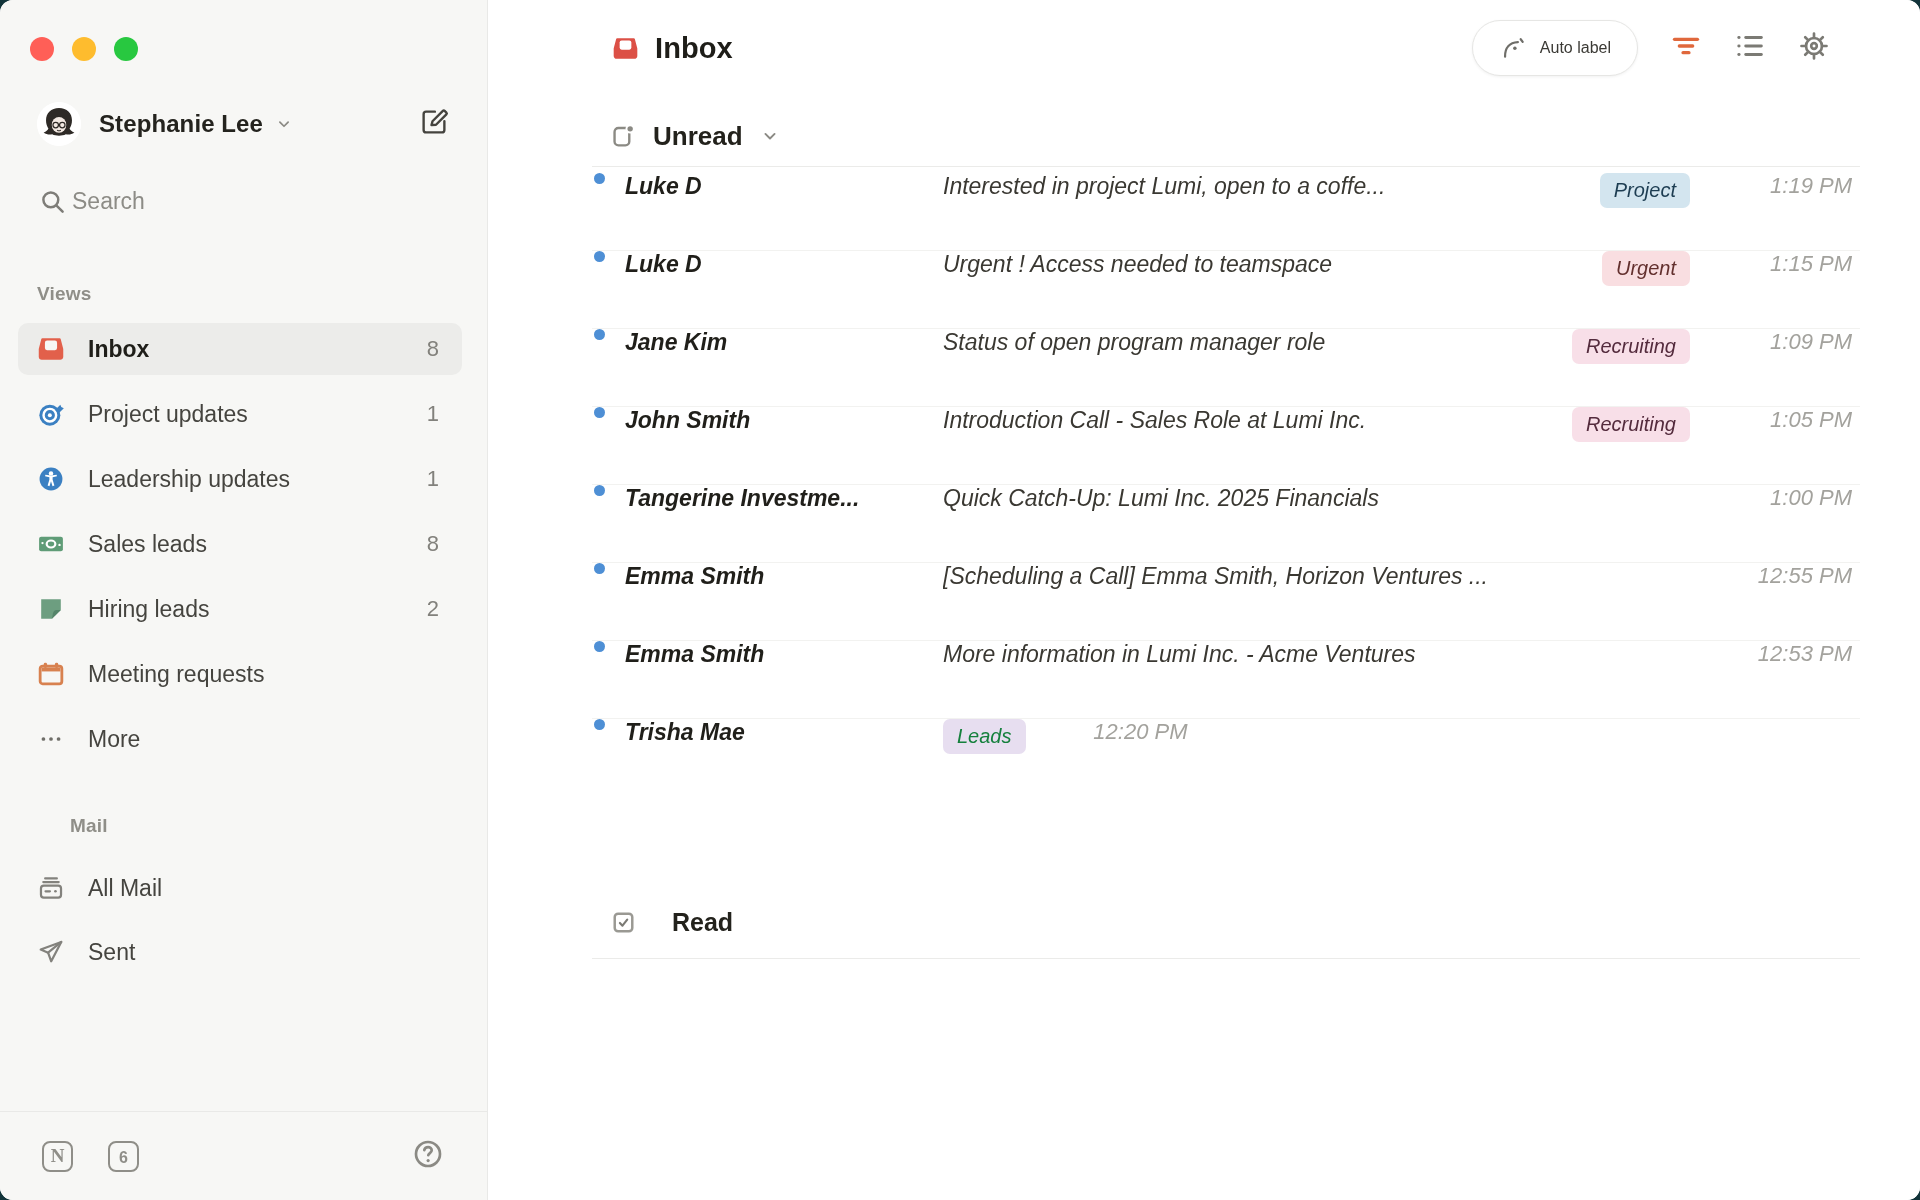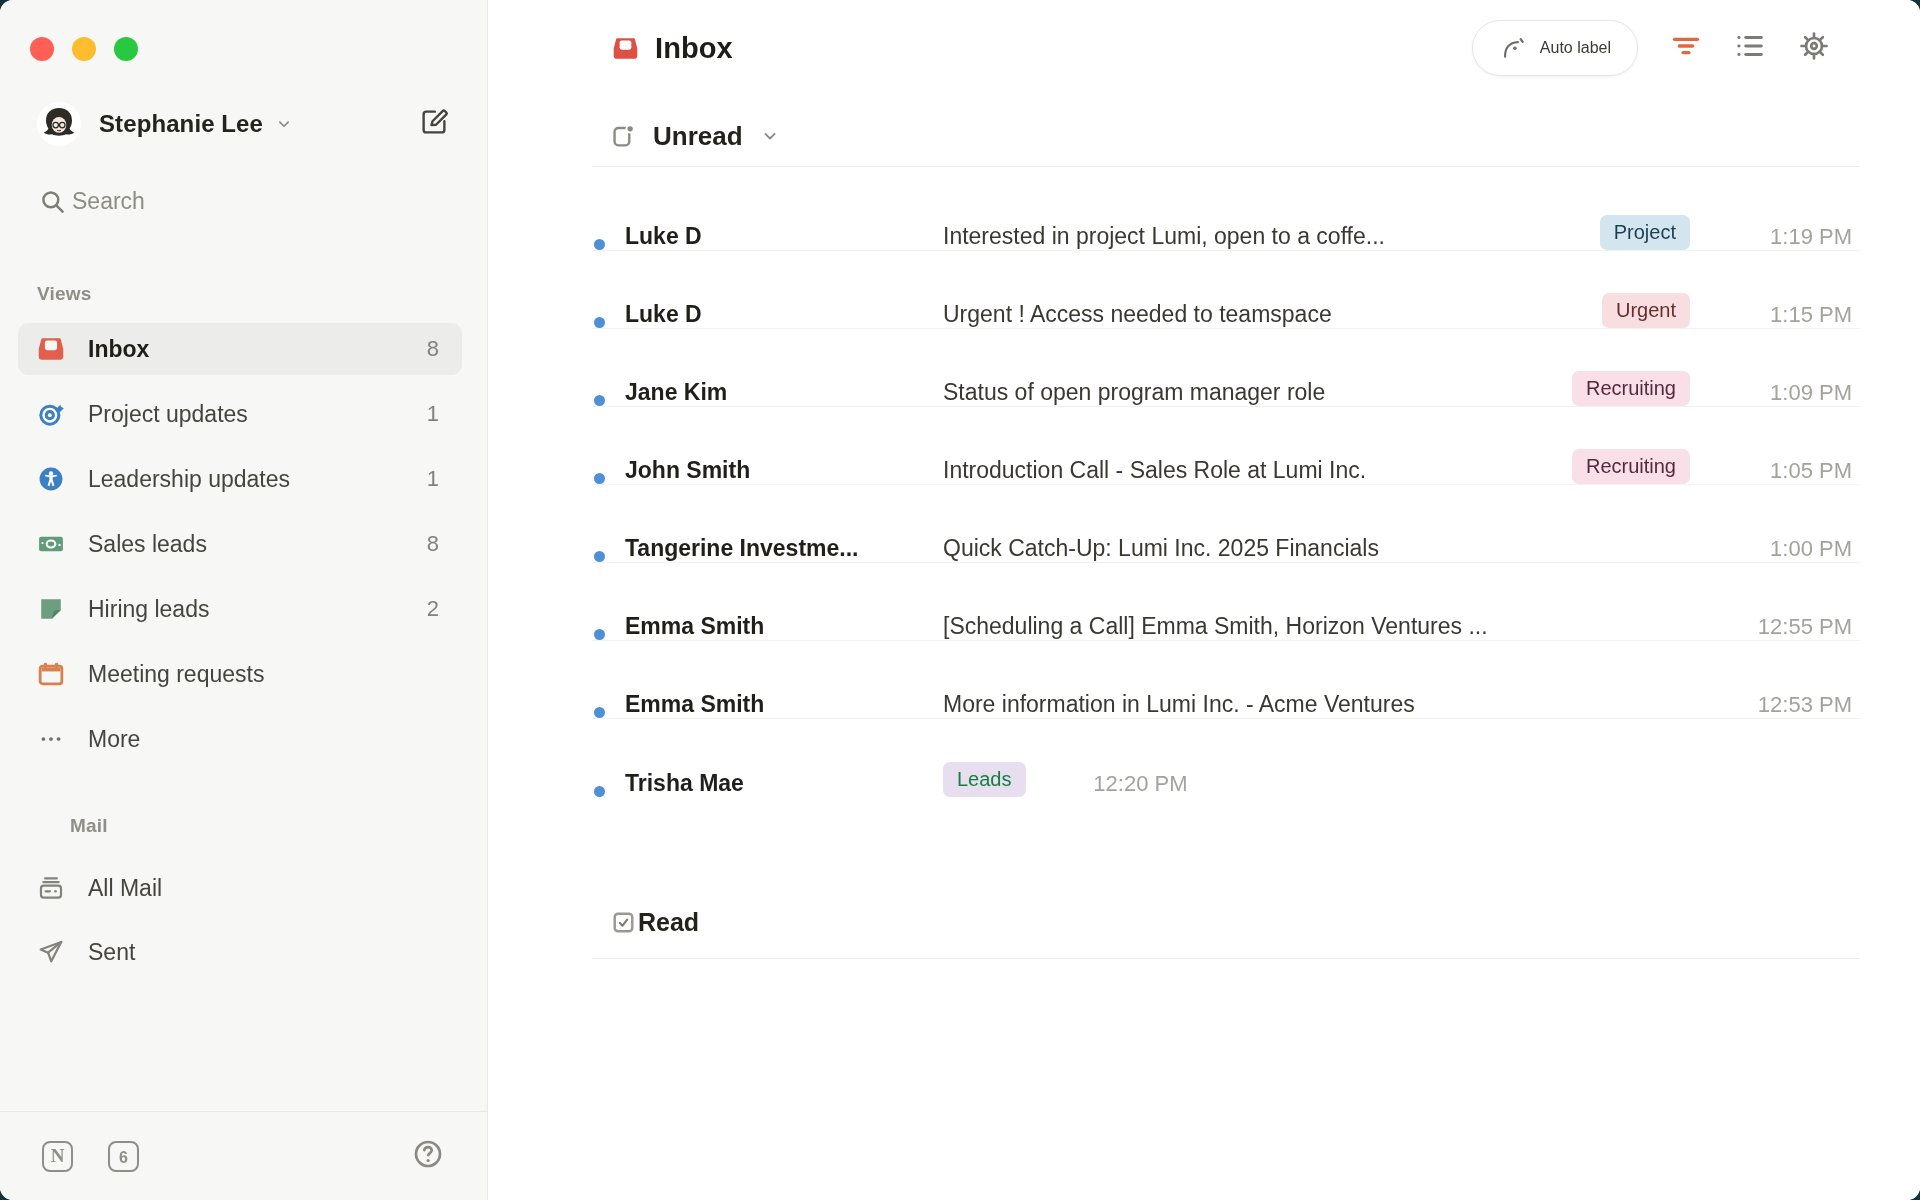--- a/index.html
+++ b/index.html
@@ -82,26 +82,26 @@
     border: 1px solid #e6e6e4; border-radius: 999px;
     background: #fff; box-shadow: 0 1px 3px rgba(15,15,15,.06);
     font-size: 16px; color: #3b3a35;
   }
   button { background: none; border: none; font: inherit; color: inherit; cursor: default; }
   .auto-label-btn { border: 1px solid #e6e6e4; }
 
   .group-header { display: flex; align-items: center; margin: 0 60px 0 122px; }
   .unread-header { height: 70px; padding-top: 10px; gap: 17px; }
   .group-title { font-size: 26px; font-weight: 700; color: #23221c; }
-  .read-header { margin-top: 89px; height: 72px; gap: 1px; }
+  .read-header { margin-top: 89px; height: 72px; gap: 35px; }
   .read-title { font-size: 25px; font-weight: 700; color: #23221c; }
   .list-divider { height: 1px; background: #ebebe9; margin: 0 60px 0 104px; }
 
   .email-list { margin: 6px 60px 0 104px; }
-  .email-row { height: 78px; display: flex; align-items: flex-end; border-bottom: 1px solid #f2f2f0; }
+  .email-row { height: 78px; display: flex; align-items: flex-start; border-bottom: 1px solid #f2f2f0; font-style: italic; }
   .email-row:last-child { border-bottom: none; }
   .unread-dot { width: 11px; height: 11px; border-radius: 50%; margin-left: 2px; flex: none; }
   .email-sender { margin-left: 20px; width: 318px; flex: none; font-size: 23px; font-weight: 700; color: #201f1a; white-space: nowrap; overflow: hidden; }
   .email-subject { flex: 1; font-size: 23px; color: #3a3832; white-space: nowrap; overflow: hidden; text-overflow: ellipsis; }
   .email-tag { flex: none; font-size: 20px; padding: 6px 14px; border-radius: 7px; margin-right: 40px; white-space: nowrap; }
   .email-time { flex: none; width: 130px; padding-right: 8px; text-align: right; font-size: 22px; color: #a3a29d; }
 
   .ic { display: inline-flex; align-items: center; justify-content: center; flex: none; }
   .ic svg { width: 100%; height: 100%; display: block; }
   .ic18 { width: 18px; height: 18px; }

